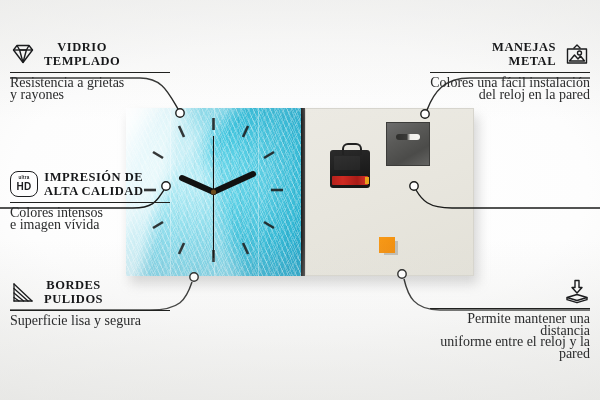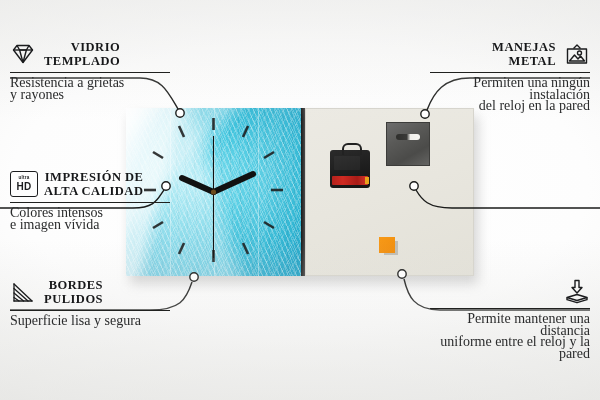--- a/index.html
+++ b/index.html
@@ -134,21 +134,21 @@
   .feature.right .head{justify-content:flex-end;align-items:flex-end;}
   .feature .titles{
     font-family:"Liberation Serif", serif;
     font-weight:700;
     font-size:12.5px;
     line-height:14px;
     letter-spacing:.5px;
     color:#17181a;
     text-transform:uppercase;
   }
-  .feature.left .titles{text-align:right;}
+  .feature.left .titles{text-align:center;}
   .feature.right .titles{text-align:right;}
   .feature .rule{
     height:1px;background:#20211f;margin-top:4px;width:100%;
   }
   .feature .desc{
     margin-top:4px;
     font-family:"Liberation Serif", serif;
     font-size:14px;
     line-height:11.5px;
     color:#2a2b2c;
@@ -159,21 +159,21 @@
 
   
   #f-vidrio{left:10px;top:40px;width:160px;}
   #f-impresion{left:10px;top:170px;width:160px;}
   #f-bordes{left:10px;top:278px;width:160px;}
   #f-manejas{left:430px;top:40px;width:160px;}
   #f-mecanismo{left:430px;top:170px;width:160px;}
   #f-espaciador{left:430px;top:278px;width:160px;}
 
   .hd-badge{
-    width:26px;height:24px;border:1.6px solid #1b1c1e;border-radius:3px;
+    width:26px;height:24px;border:1.6px solid #1b1c1e;border-radius:8px;
     display:flex;flex-direction:column;align-items:center;justify-content:center;
     font-family:"Liberation Sans", sans-serif;line-height:1;
   }
   .hd-badge .u{font-size:4.5px;font-weight:700;letter-spacing:.2px;color:#1b1c1e;margin-bottom:1px;}
   .hd-badge .h{font-size:10px;font-weight:700;letter-spacing:.3px;color:#1b1c1e;}
 </style>
 </head>
 <body>
 
 <div id="stage">
@@ -339,21 +339,21 @@
           <path d="M9.5 6.5 L13 3 L16.5 6.5"></path>
           <rect x="3.5" y="7" width="19" height="14"></rect>
           <path d="M5.5 19 L10.5 13 L14 17 L16.5 14 L20.5 19 Z"></path>
           <circle cx="15.5" cy="11" r="2"></circle>
         </g>
           </svg>
       </span>
     </div>
     <div class="rule"></div>
     <div class="desc">
-      <div>Permiten una ningún instalación</div>
+      <div>Colores una fácil instalación</div>
       <div>del reloj en la pared</div>
     </div>
   </div>
 
 
   <div class="feature right" id="f-espaciador">
     <div class="head">
       <div class="titles">
       </div>
       <span class="icon">

